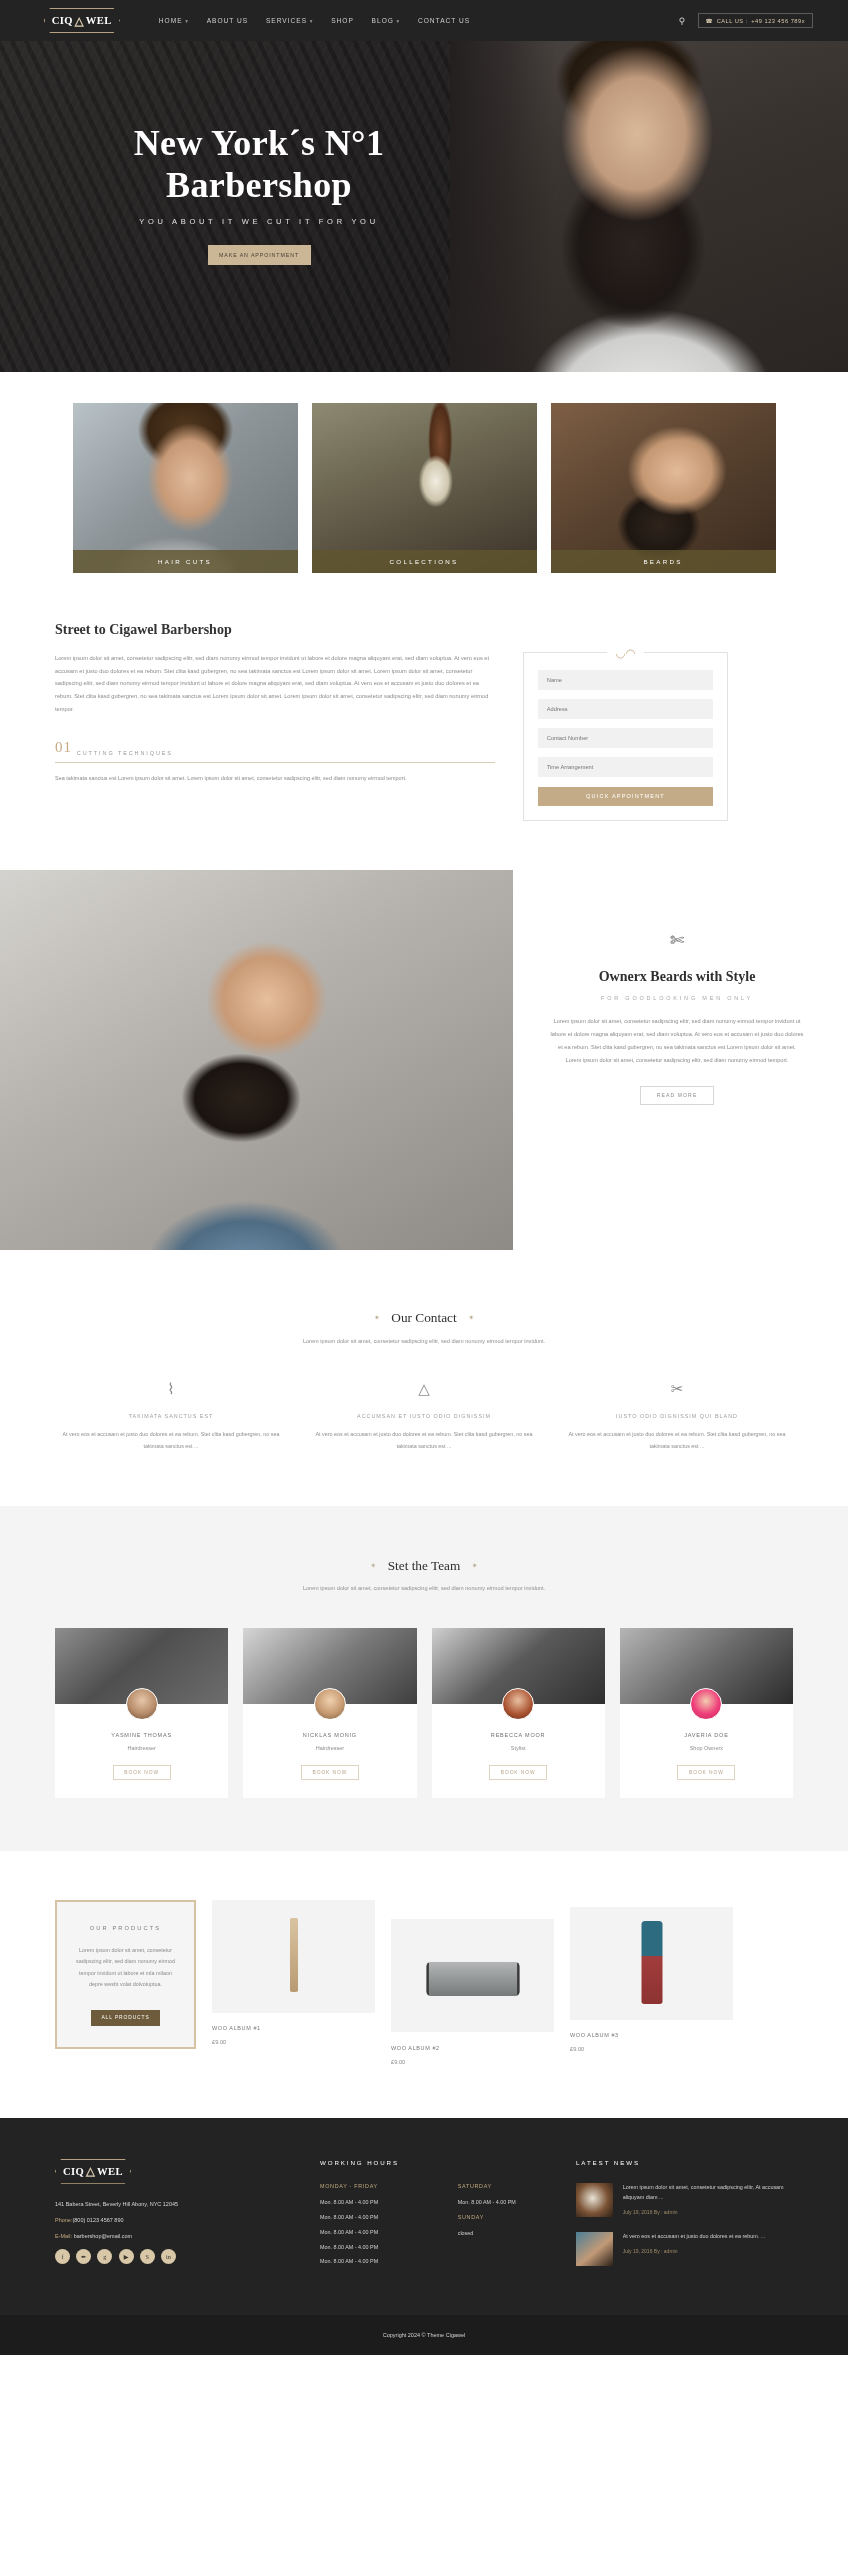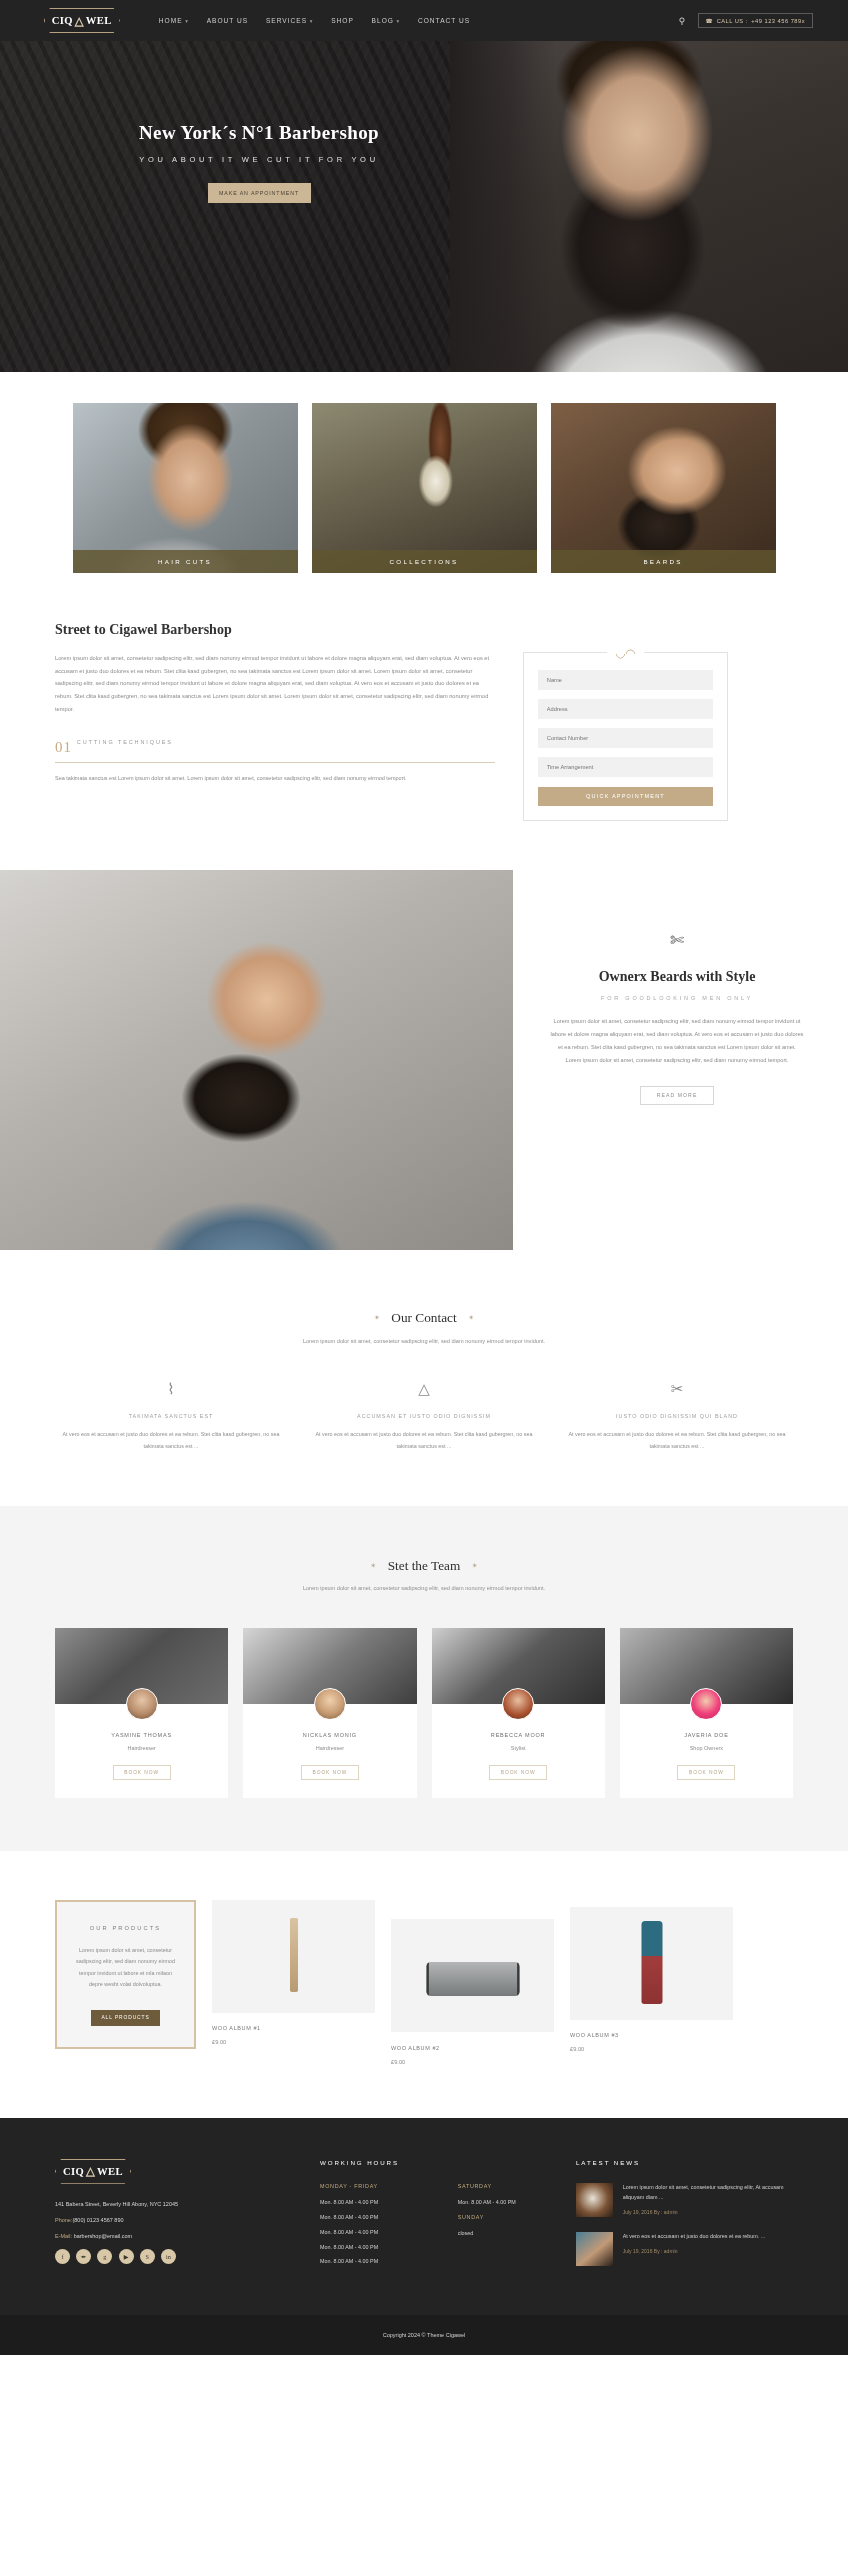--- a/index.html
+++ b/index.html
@@ -71,21 +71,21 @@
   .hero-photo::after {
     content:""; position:absolute; left:0; top:0; bottom:0; width:106px;
     background: linear-gradient(90deg, #231f1f 0%, rgba(35,31,31,.55) 55%, transparent 100%);
   }
   .hero-inner {
     position: relative; z-index: 3;
     padding-top: 81px; padding-left: 58px; width: 460px;
   }
   .hero-title {
     font-family: "Liberation Serif", serif;
-    color: #fff; font-size: 19px; letter-spacing: 0.4px; text-align: center;
+    color: #fff; font-size: 36px; letter-spacing: 0.4px; text-align: center;
   }
   .hero-sub {
     color: #e3e3e3; font-size: 7.5px; letter-spacing: 3.7px;
     text-align: center; margin-top: 10.6px;
   }
   .hero-btn {
     margin: 19.4px auto 0; display: block;
     background: #cbb795; border: 0;
     color: #4a4036; font-size: 5.3px; letter-spacing: 0.9px;
     padding: 7px 0; width: 103px; cursor: pointer;
@@ -129,21 +129,21 @@
   
   .welcome { padding: 8.8px 55px 49px; display: flex; gap: 28px; }
   .welcome-left { width: 440px; }
   .welcome-title {
     font-family: "Liberation Serif", serif; font-size: 14px;
     color: #333; margin-bottom: 14px;
   }
   .body-p { font-size: 5.7px; line-height: 2.25; color: #8b8b8b; }
   .steps { display: flex; gap: 23px; margin-top: 23px; }
   .step { flex: 1; }
-  .step-head { display: flex; align-items: flex-start; gap: 5px; }
+  .step-head { display: flex; align-items: flex-end; gap: 5px; }
   .step-num {
     font-family: "Liberation Serif", serif; font-size: 15px;
     color: #c6ab83; letter-spacing: 0.9px;
   }
   .step-label { font-size: 5.5px; letter-spacing: 1.9px; color: #9a9a9a; }
   .step-rule { border-bottom: 0.9px solid #d8cdb8; margin: 6.2px 0 8.8px; }
   .step-body { font-size: 5.5px; line-height: 2.3; color: #8b8b8b; }
 
   .appt-wrap { width: 205px; padding-top: 30px; }
   .appt {

